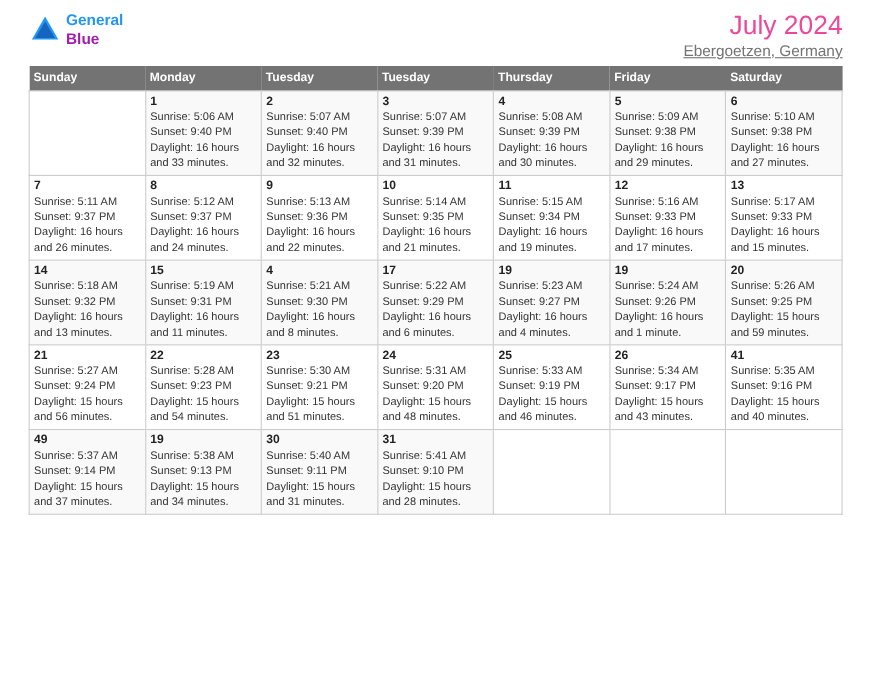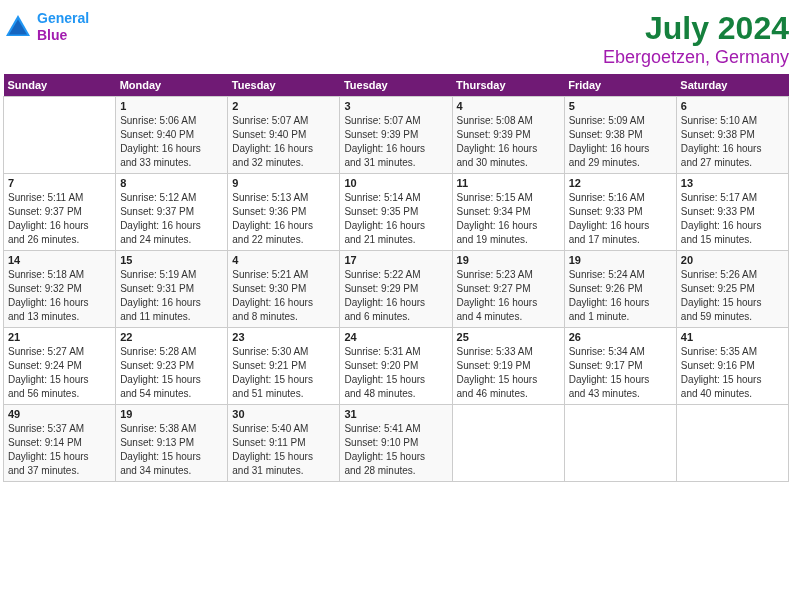--- a/index.html
+++ b/index.html
@@ -5,21 +5,21 @@
     * { margin: 0; padding: 0; box-sizing: border-box; }
     body {
       font-family: Arial, sans-serif;
       background: #fff;
       width: 792px;
       height: 612px;
       overflow: hidden;
     }
     .container {
       width: 792px;
-      padding: 10px 3px;
+      padding: 10px 26px;
     }
     .header-row {
       display: flex;
       justify-content: space-between;
       align-items: flex-start;
       margin-bottom: 6px;
     }
     .logo {
       display: flex;
       align-items: center;
@@ -35,35 +35,36 @@
       color: #2196F3;
     }
     .logo-icon {
       width: 30px;
       height: 30px;
     }
     .title-block {
       text-align: right;
     }
     .main-title {
-      font-size: 32px;
-      font-weight: bold;
-      color: #15803d;
+      font-size: 24px;
+      font-weight: normal;
+      color: #ec4899;
     }
     .subtitle {
-      font-size: 18px;
-      color: #a21caf;
+      font-size: 14px;
+      color: #737373;
+      text-decoration: underline;
     }
     table {
       width: 100%;
       border-collapse: collapse;
       font-size: 10px;
     }
     thead tr th {
-      background-color: #701a75;
+      background-color: #737373;
       color: #fff;
       padding: 5px 4px;
       text-align: left;
       font-size: 11px;
       font-weight: bold;
     }
     tbody tr td {
       border: 1px solid #ccc;
       padding: 3px 4px;
       vertical-align: top;

